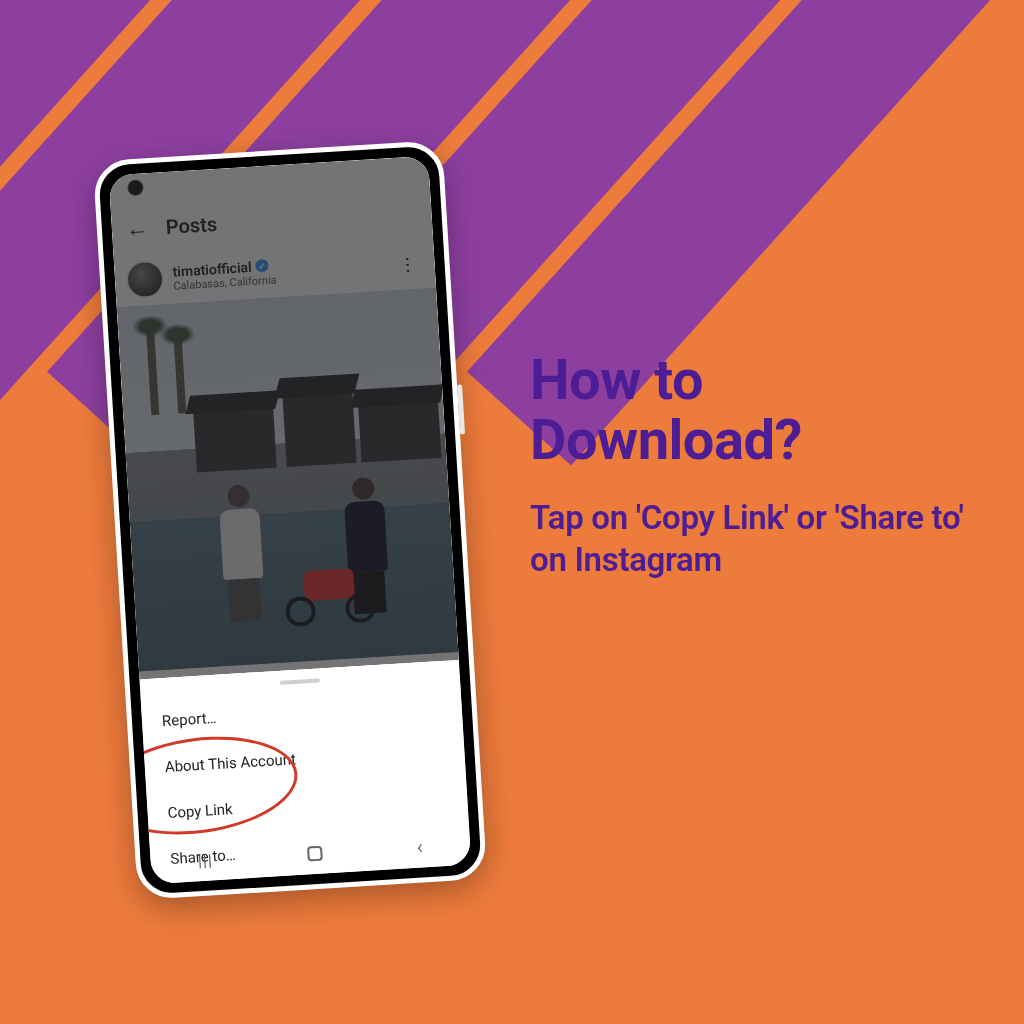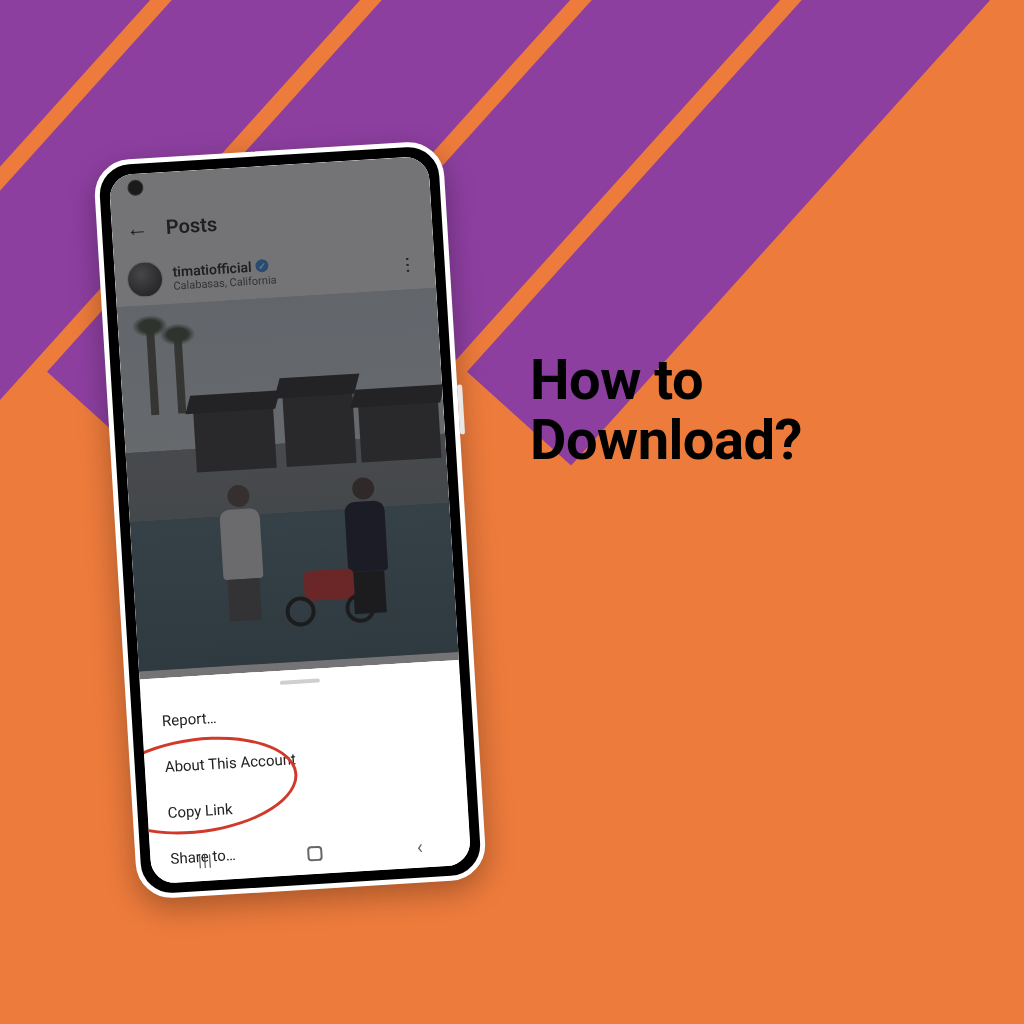--- a/index.html
+++ b/index.html
@@ -326,21 +326,21 @@
   border-radius: 4px;
 }
 .nav-back-caret { font-size: 20px; color: #666; }
 
 
 .hero-text {
   position: absolute;
   left: 530px;
   top: 350px;
   right: 60px;
-  color: #000000;
+  color: #4c1d95;
   z-index: 5;
 }
 
 .hero-title {
   font-size: 56px;
   font-weight: 700;
   line-height: 1.08;
   margin-bottom: 26px;
   letter-spacing: -0.5px;
 }
@@ -356,20 +356,21 @@
 <body>
 
 <div class="stripe" style="top:-520px; left:430px;"></div>
 <div class="stripe" style="top:-520px; left:640px;"></div>
 <div class="stripe" style="top:-520px; left:850px;"></div>
 <div class="stripe" style="top:-520px; left:1060px;"></div>
 <div class="stripe" style="top:-520px; left:1270px;"></div>
 
 <div class="hero-text">
   <div class="hero-title">How to Download?</div>
+  <div class="hero-sub">Tap on 'Copy Link' or 'Share to' on Instagram</div>
 </div>
 
 <div class="phone-wrap">
   <div class="phone">
     <div class="phone-camera"></div>
     <div class="phone-side-btn b1"></div>
 
     <div class="screen">
 
       <div class="screen-top">

